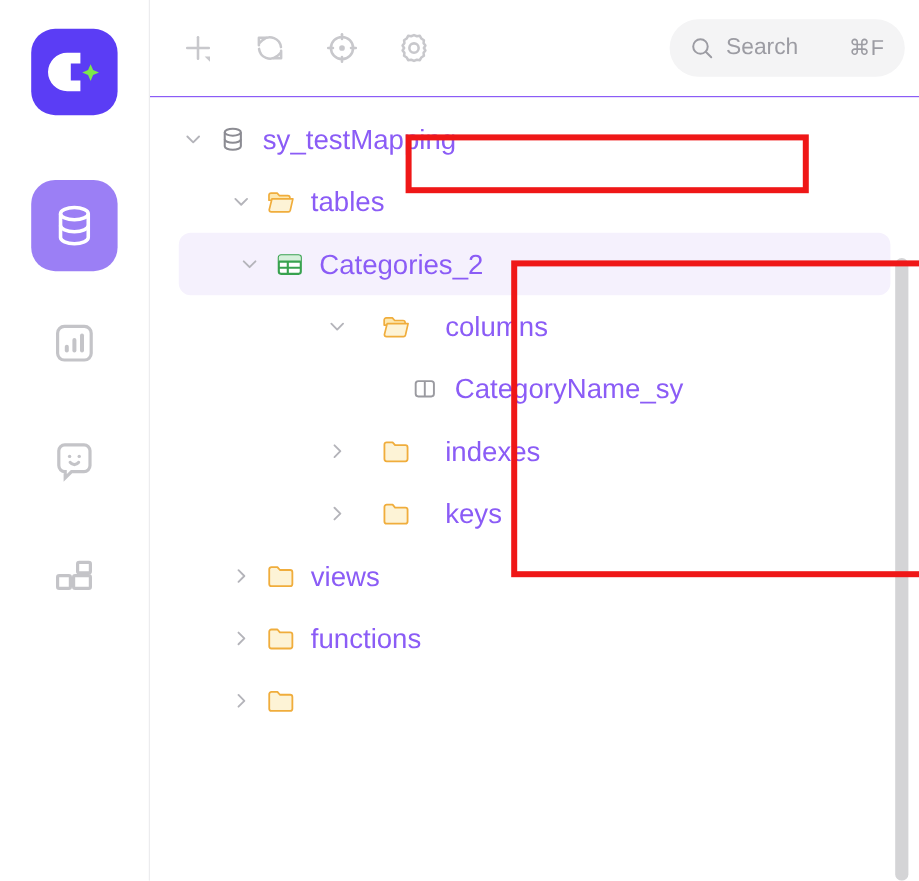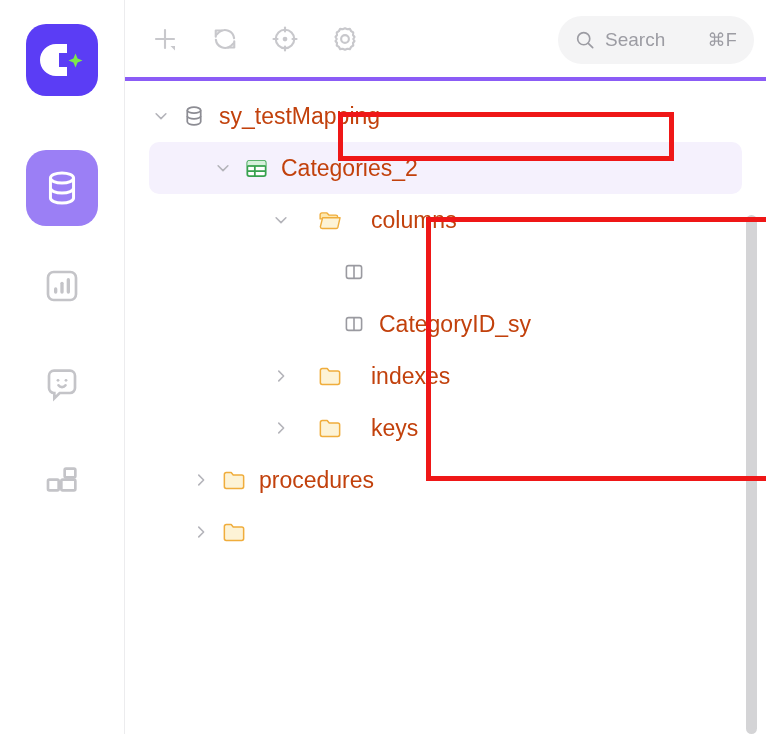--- a/index.html
+++ b/index.html
@@ -31,21 +31,21 @@
   }
   .rail-item.active { background: #9b7ff5; }
   .rail-spacer-1 { height: 54px; }
   .rail-spacer { height: 22px; }
 
   
   .main { position: relative; flex: 1 1 auto; height: 734px; background: #fff; }
 
   .toolbar {
     height: 81px; width: 100%;
-    border-bottom: 4px solid #8b5cf6;
+    border-bottom: 1px solid #8b5cf6;
     display: flex; align-items: center;
     padding: 0 16px 0 16px;
     position: relative;
   }
   .tb-icons { display: flex; align-items: center; gap: 20px; margin-left: 4px; }
   .tb-btn {
     width: 40px; height: 40px; border-radius: 8px;
     display: flex; align-items: center; justify-content: center;
     background: transparent; border: none; cursor: pointer;
   }
@@ -78,25 +78,25 @@
   .row .chev {
     width: 24px; height: 24px; flex: 0 0 24px;
     display: flex; align-items: center; justify-content: center;
   }
   .row .ic {
     width: 26px; height: 26px; flex: 0 0 26px; margin-left: 8px;
     display: flex; align-items: center; justify-content: center;
   }
   .row .lbl {
     margin-left: 12px;
-    font-size: 23px; color: #c2410c; line-height: 1;
+    font-size: 23px; color: #8b5cf6; line-height: 1;
   }
   .d0 { padding-left: 0px; }
   .d1 { padding-left: 40px; }
-  .d2 { padding-left: 62px; }
+  .d2 { padding-left: 47px; }
   .d3 { padding-left: 120px; gap: 16px; }
   .d4 { padding-left: 160px; }
 
   
   .scrollbar {
     position: absolute; right: 9px; top: 215px;
     width: 11px; height: 519px;
     background: #d4d4d6; border-radius: 6px;
   }
 
@@ -227,20 +227,34 @@
           </span>
           <span class="ic">
             <svg width="26" height="26" viewBox="0 0 24 24" fill="none" stroke="#8c8c93" stroke-width="1.6">
               <ellipse cx="12" cy="6.6" rx="6.2" ry="2.7"></ellipse>
               <path d="M5.8 6.6 V17.4 C5.8 18.9 8.6 20.1 12 20.1 S18.2 18.9 18.2 17.4 V6.6"></path>
               <path d="M5.8 12 C5.8 13.5 8.6 14.7 12 14.7 S18.2 13.5 18.2 12"></path>
             </svg>
           </span>
           <span class="lbl">sy_testMapping</span>
         </div>
+        <div class="row d1">
+          <span class="chev">
+            <svg width="18" height="18" viewBox="0 0 24 24" fill="none" stroke="#b4b4ba" stroke-width="2.1">
+              <polyline points="5.5,9 12,15.5 18.5,9" stroke-linecap="round" stroke-linejoin="round"></polyline>
+            </svg>
+          </span>
+          <span class="ic">
+            <svg width="27" height="27" viewBox="0 0 24 24">
+              <path d="M2.9 6.6 A1.6 1.6 0 0 1 4.5 5 H9.2 L11 7 H17.4 A1.6 1.6 0 0 1 19 8.6 V10.5 H2.9 Z" fill="#fde8b0" stroke="#f0ad3c" stroke-width="1.3" stroke-linejoin="round"></path>
+              <path d="M5.2 9.4 H21.3 L19.3 18.2 A1.6 1.6 0 0 1 17.7 19.4 H4.7 A1.6 1.6 0 0 1 3.1 17.8 L5.2 9.4 Z" fill="#fdf3d6" stroke="#f0ad3c" stroke-width="1.3" stroke-linejoin="round"></path>
+            </svg>
+          </span>
+          <span class="lbl">tables</span>
+        </div>
         <div class="row d2 selected">
           <span class="chev">
             <svg width="18" height="18" viewBox="0 0 24 24" fill="none" stroke="#b4b4ba" stroke-width="2.1">
               <polyline points="5.5,9 12,15.5 18.5,9" stroke-linecap="round" stroke-linejoin="round"></polyline>
             </svg>
           </span>
           <span class="ic">
             <svg width="25" height="25" viewBox="0 0 24 24">
               <rect x="3.2" y="4.6" width="17.6" height="14.8" rx="1.8" fill="#ffffff" stroke="#38a24f" stroke-width="1.7"></rect>
               <path d="M3.2 9.6 H20.8 V6.4 A1.8 1.8 0 0 0 19 4.6 H5 A1.8 1.8 0 0 0 3.2 6.4 Z" fill="#d6f0db" stroke="none"></path>
@@ -266,30 +280,21 @@
           <span class="lbl">columns</span>
         </div>
         <div class="row d4">
           <span class="chev"></span>
           <span class="ic">
             <svg width="24" height="24" viewBox="0 0 24 24" fill="none" stroke="#9a9aa0" stroke-width="1.6">
               <rect x="4.4" y="5.6" width="15.2" height="12.8" rx="2.2"></rect>
               <line x1="12" y1="5.6" x2="12" y2="18.4"></line>
             </svg>
           </span>
-        </div>
-        <div class="row d4">
-          <span class="chev"></span>
-          <span class="ic">
-            <svg width="24" height="24" viewBox="0 0 24 24" fill="none" stroke="#9a9aa0" stroke-width="1.6">
-              <rect x="4.4" y="5.6" width="15.2" height="12.8" rx="2.2"></rect>
-              <line x1="12" y1="5.6" x2="12" y2="18.4"></line>
-            </svg>
-          </span>
-          <span class="lbl">CategoryID_sy</span>
+          <span class="lbl">CategoryName_sy</span>
         </div>
         <div class="row d3">
           <span class="chev">
             <svg width="18" height="18" viewBox="0 0 24 24" fill="none" stroke="#b4b4ba" stroke-width="2.1">
               <polyline points="9,5.5 15.5,12 9,18.5" stroke-linecap="round" stroke-linejoin="round"></polyline>
             </svg>
           </span>
           <span class="ic">
             <svg width="27" height="27" viewBox="0 0 24 24">
               <path d="M3.1 6.4 A1.7 1.7 0 0 1 4.8 4.7 H9.4 L11.3 6.9 H19.2 A1.7 1.7 0 0 1 20.9 8.6 V17.6 A1.7 1.7 0 0 1 19.2 19.3 H4.8 A1.7 1.7 0 0 1 3.1 17.6 Z" fill="#fdf3d6" stroke="#f0ad3c" stroke-width="1.4" stroke-linejoin="round"></path>
@@ -314,21 +319,34 @@
           <span class="chev">
             <svg width="18" height="18" viewBox="0 0 24 24" fill="none" stroke="#b4b4ba" stroke-width="2.1">
               <polyline points="9,5.5 15.5,12 9,18.5" stroke-linecap="round" stroke-linejoin="round"></polyline>
             </svg>
           </span>
           <span class="ic">
             <svg width="27" height="27" viewBox="0 0 24 24">
               <path d="M3.1 6.4 A1.7 1.7 0 0 1 4.8 4.7 H9.4 L11.3 6.9 H19.2 A1.7 1.7 0 0 1 20.9 8.6 V17.6 A1.7 1.7 0 0 1 19.2 19.3 H4.8 A1.7 1.7 0 0 1 3.1 17.6 Z" fill="#fdf3d6" stroke="#f0ad3c" stroke-width="1.4" stroke-linejoin="round"></path>
             </svg>
           </span>
-          <span class="lbl">procedures</span>
+          <span class="lbl">views</span>
+        </div>
+        <div class="row d1">
+          <span class="chev">
+            <svg width="18" height="18" viewBox="0 0 24 24" fill="none" stroke="#b4b4ba" stroke-width="2.1">
+              <polyline points="9,5.5 15.5,12 9,18.5" stroke-linecap="round" stroke-linejoin="round"></polyline>
+            </svg>
+          </span>
+          <span class="ic">
+            <svg width="27" height="27" viewBox="0 0 24 24">
+              <path d="M3.1 6.4 A1.7 1.7 0 0 1 4.8 4.7 H9.4 L11.3 6.9 H19.2 A1.7 1.7 0 0 1 20.9 8.6 V17.6 A1.7 1.7 0 0 1 19.2 19.3 H4.8 A1.7 1.7 0 0 1 3.1 17.6 Z" fill="#fdf3d6" stroke="#f0ad3c" stroke-width="1.4" stroke-linejoin="round"></path>
+            </svg>
+          </span>
+          <span class="lbl">functions</span>
         </div>
         <div class="row d1">
           <span class="chev">
             <svg width="18" height="18" viewBox="0 0 24 24" fill="none" stroke="#b4b4ba" stroke-width="2.1">
               <polyline points="9,5.5 15.5,12 9,18.5" stroke-linecap="round" stroke-linejoin="round"></polyline>
             </svg>
           </span>
           <span class="ic">
             <svg width="27" height="27" viewBox="0 0 24 24">
               <path d="M3.1 6.4 A1.7 1.7 0 0 1 4.8 4.7 H9.4 L11.3 6.9 H19.2 A1.7 1.7 0 0 1 20.9 8.6 V17.6 A1.7 1.7 0 0 1 19.2 19.3 H4.8 A1.7 1.7 0 0 1 3.1 17.6 Z" fill="#fdf3d6" stroke="#f0ad3c" stroke-width="1.4" stroke-linejoin="round"></path>

